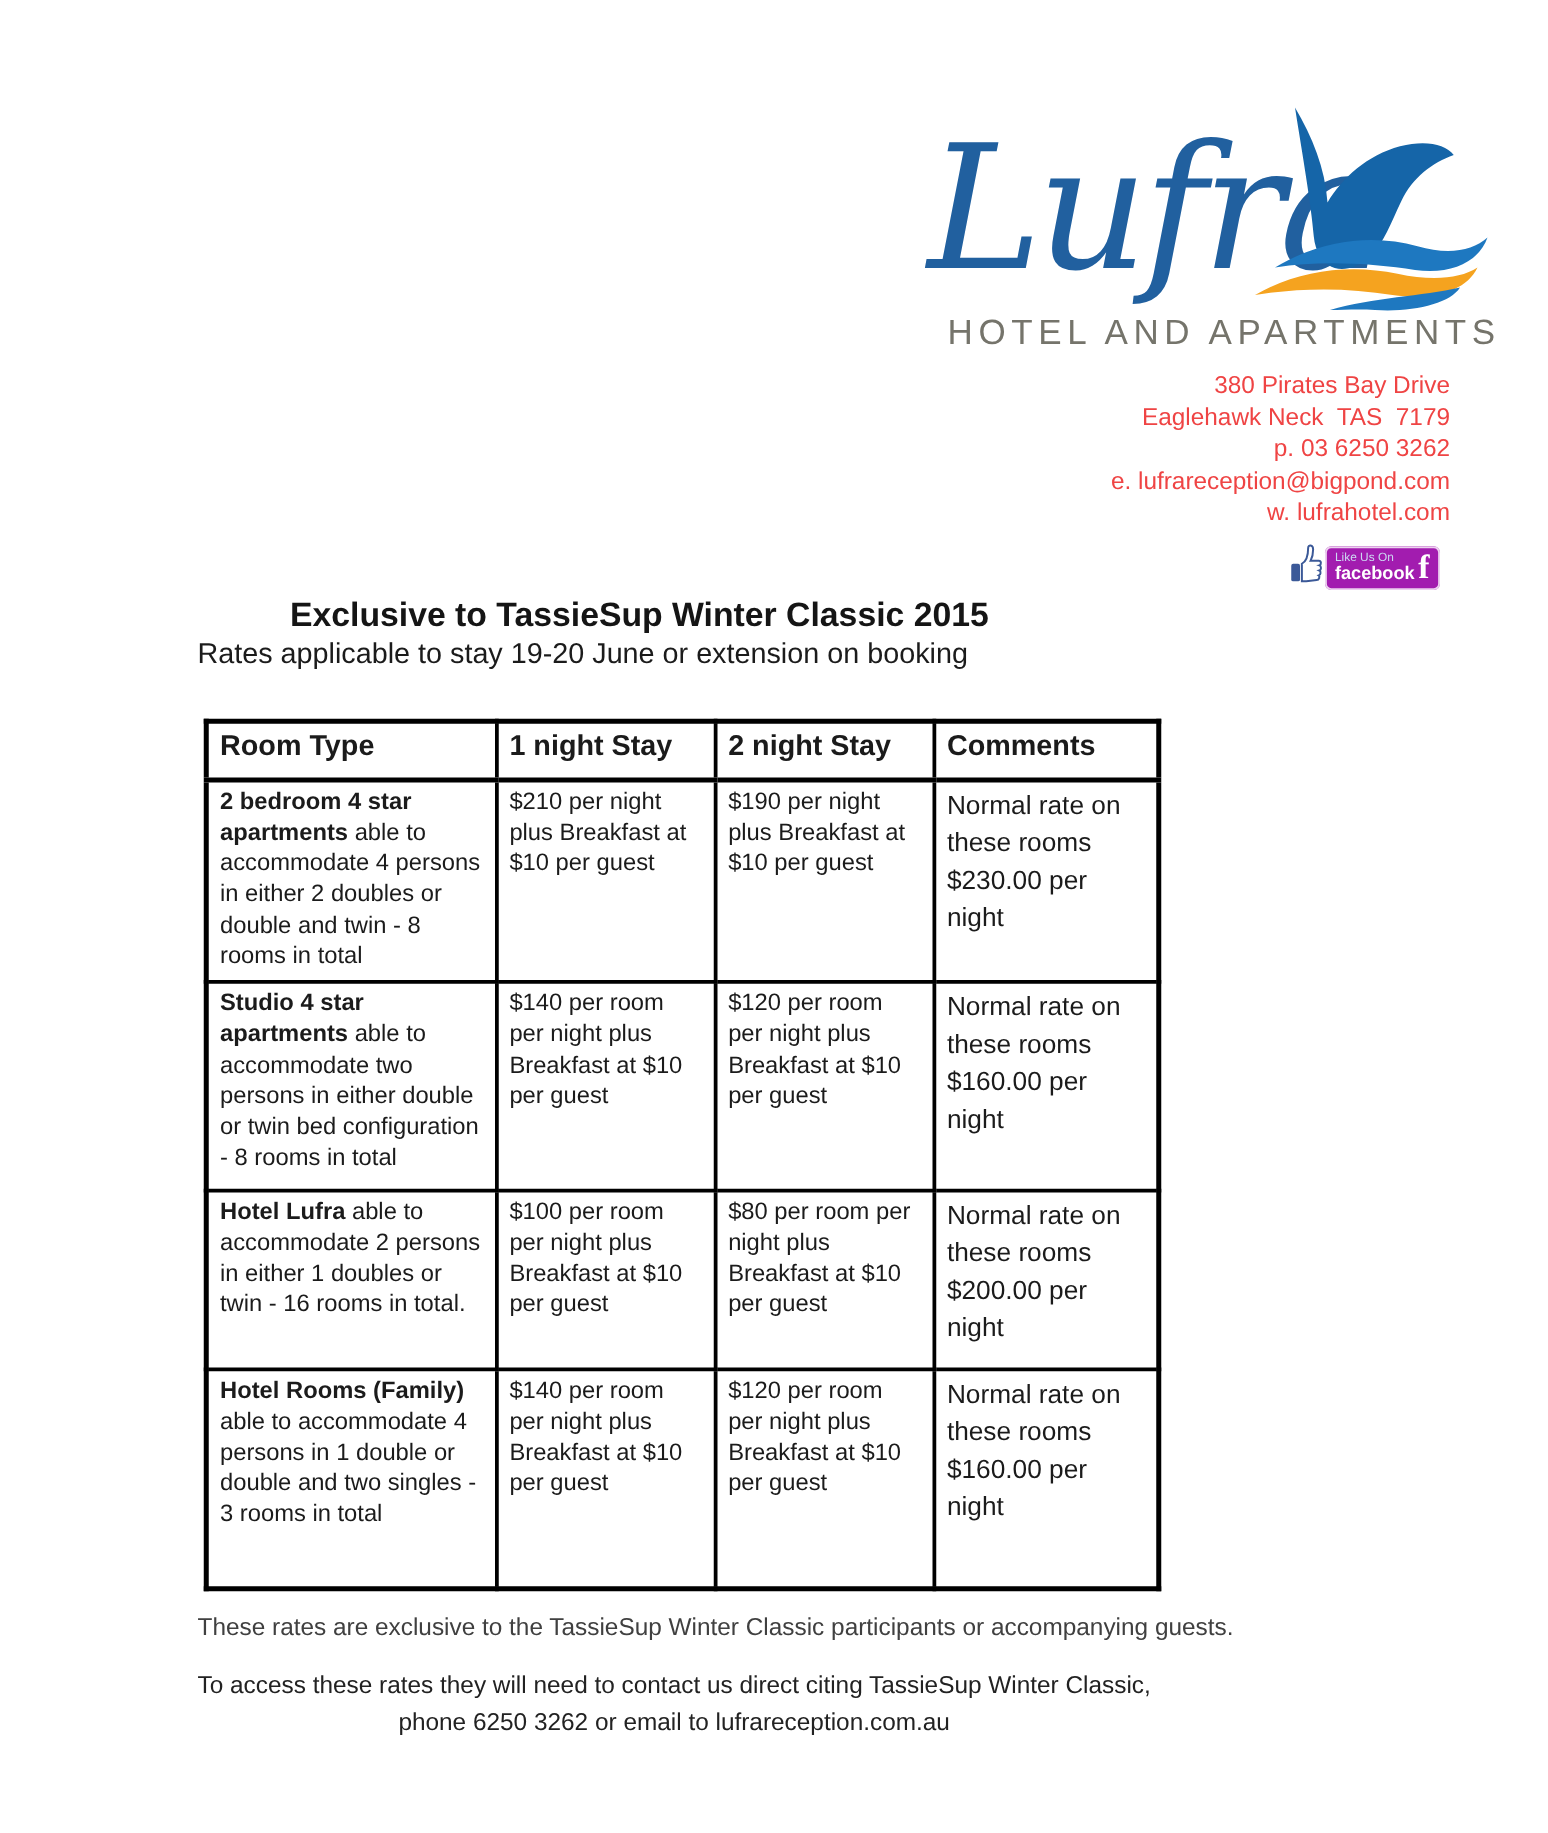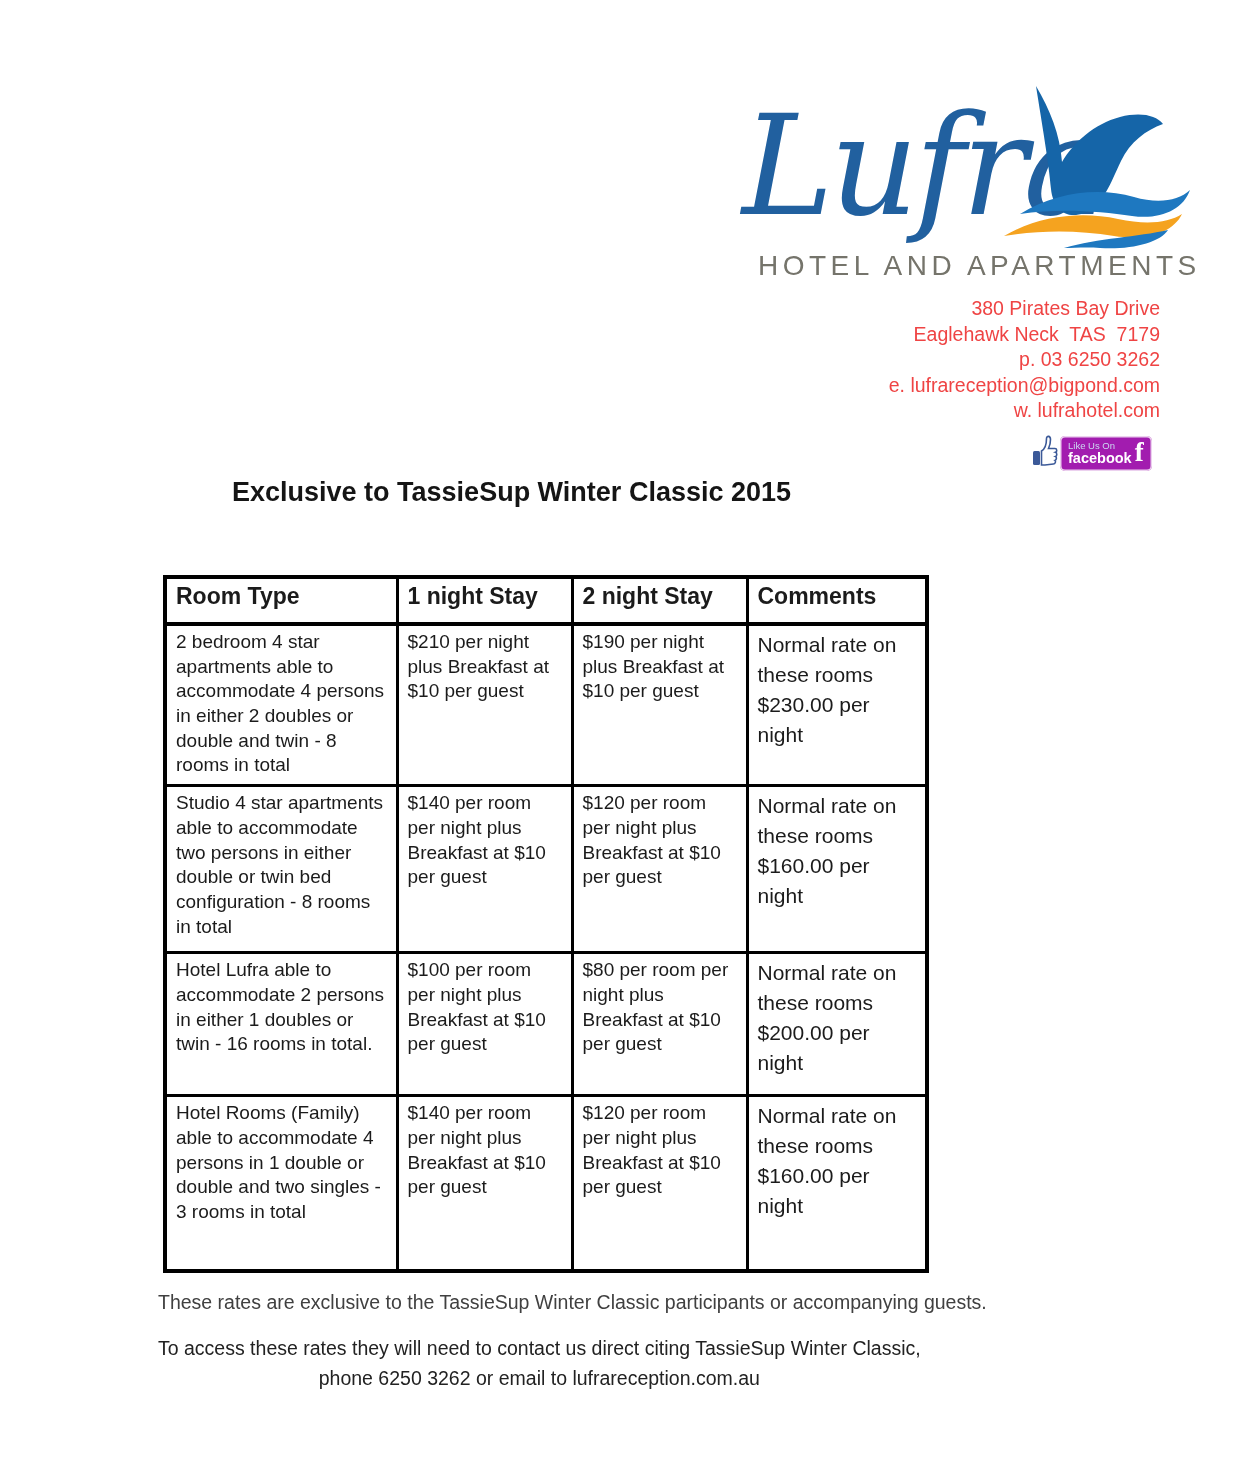--- a/index.html
+++ b/index.html
@@ -61,21 +61,21 @@
   }
   table.rates td, table.rates th {
     border:3px solid #000; vertical-align:top; text-align:left;
     padding:4px 8px 6px 9px;
   }
   table.rates thead th {
     font-size:23px; font-weight:bold; padding-top:4px; padding-bottom:12px;
     border-bottom:4px solid #000; height:44px;
   }
   td.c-room, td.c-price { font-size:19px; line-height:1.3; }
-  td.c-room .rt-bold { font-weight:normal; }
+  td.c-room .rt-bold { font-weight:bold; }
   td.c-comment { font-size:21px; line-height:1.43; padding-top:6px;margin-left:43px; }
   tr.r1 td { height:145px; }
   tr.r2 td { height:167px; }
   tr.r3 td { height:143px; }
   tr.r4 td { height:175px; }
 
   
   .footer-1 { position:absolute; left:158px; top:1291px; font-size:19.5px; color:#404040; }
   .footer-2 { position:absolute; left:158px; top:1333px; font-size:19.5px; line-height:30px; color:#222;text-align:center; }
 </style>
@@ -113,20 +113,21 @@
     <span class="fb-box">
       <span class="fb-lines">
         <span class="fb-line1">Like Us On</span>
         <span class="fb-line2">facebook</span>
       </span>
       <span class="fb-f">f</span>
     </span>
   </div>
 
   <div class="title">Exclusive to TassieSup Winter Classic 2015</div>
+  <div class="subtitle">Rates applicable to stay 19-20 June or extension on booking</div>
 
   <div class="rates-wrap">
     <table class="rates">
       <colgroup>
         <col style="width:232px">
           <col style="width:175px">
           <col style="width:175px">
           <col style="width:180px">
       </colgroup>
       <thead>

